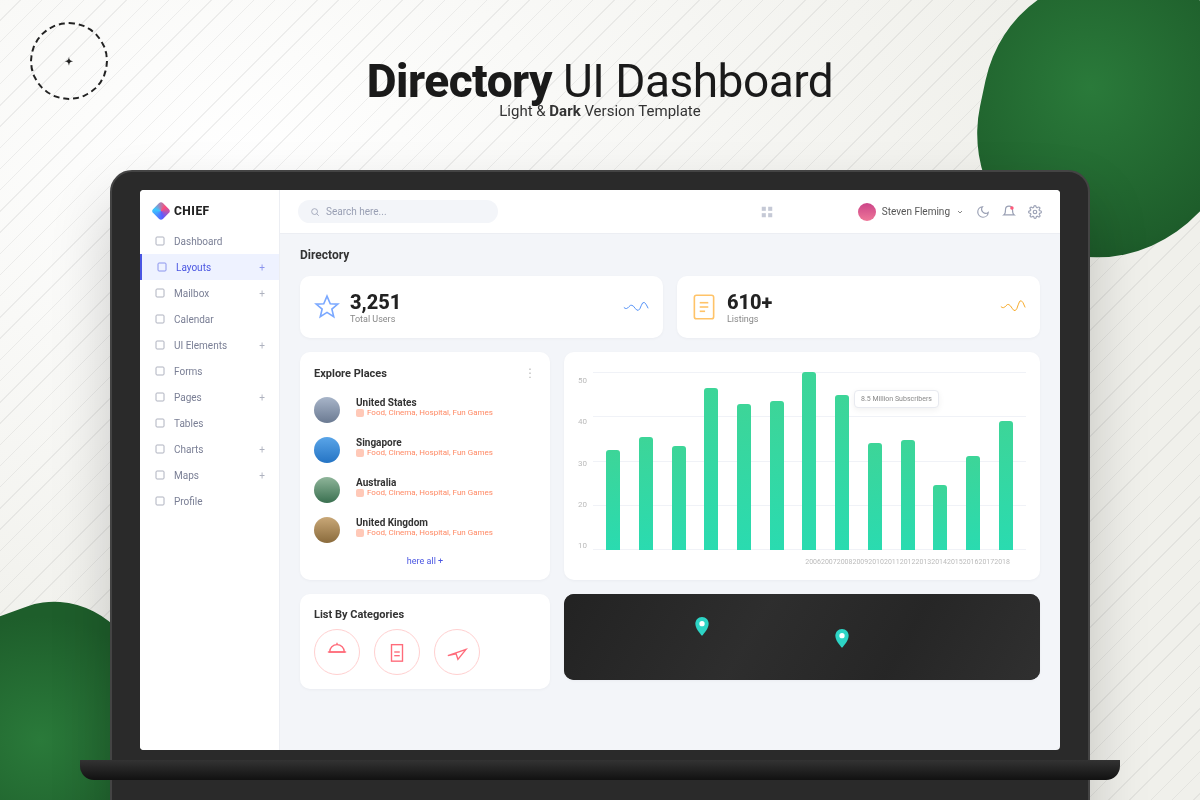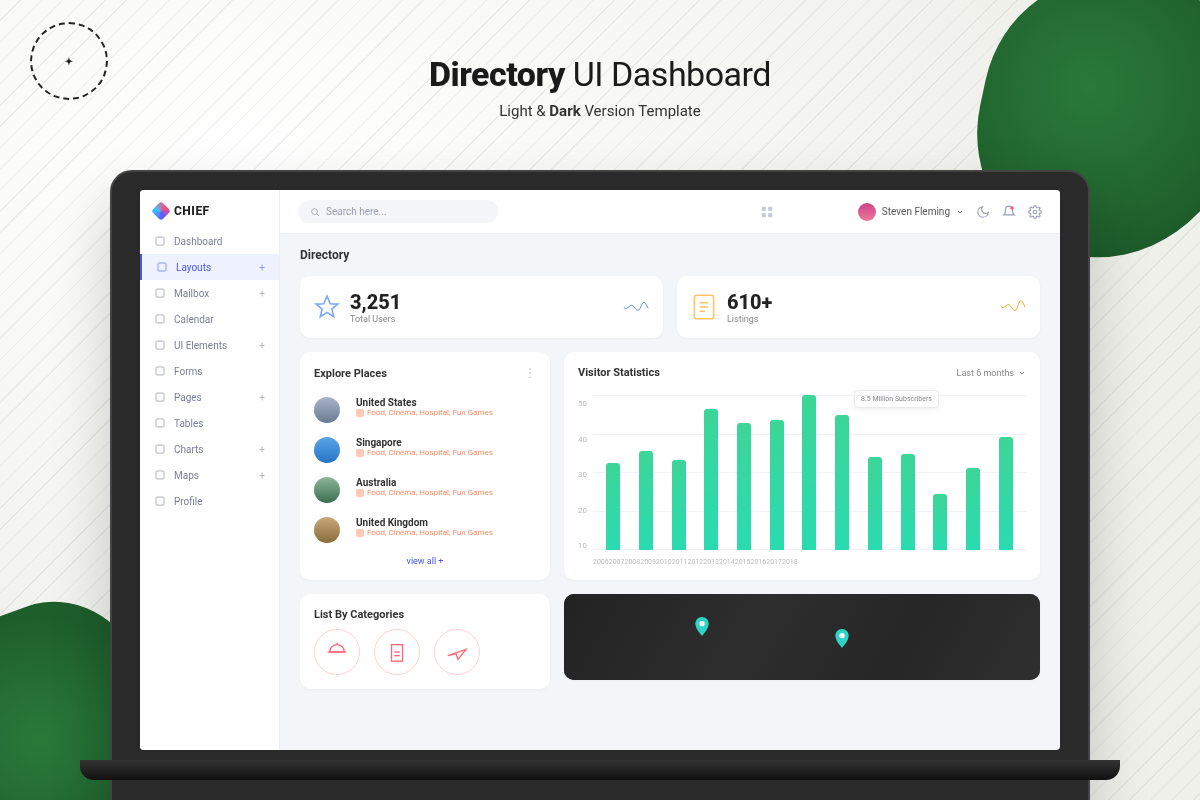--- a/index.html
+++ b/index.html
@@ -2,21 +2,21 @@
 <html><head>
 <meta charset="utf-8">
 <style>
 *{box-sizing:border-box;margin:0;padding:0;font-family:-apple-system,BlinkMacSystemFont,"Segoe UI",Roboto,sans-serif}
 body{background:#f5f5f0;width:1200px;height:800px;overflow:hidden;position:relative}
 .outer-bg{position:absolute;inset:0;background:radial-gradient(ellipse at 20% 20%,#fff 0%,#f0f0eb 60%)}
 .wave-lines{position:absolute;inset:0;opacity:0.15;background:repeating-linear-gradient(135deg,transparent 0 14px,#999 14px 15px)}
 .leaf-tr{position:absolute;top:-20px;right:-40px;width:260px;height:280px;background:radial-gradient(circle at 40% 40%,#2a7a3a 0%,#1e5e2b 70%,#174a22 100%);border-radius:50% 40% 60% 50%;transform:rotate(12deg)}
 .leaf-bl{position:absolute;bottom:-70px;left:-80px;width:240px;height:260px;background:radial-gradient(circle at 50% 50%,#2a7a3a 0%,#1e5e2b 70%);border-radius:50% 40% 60% 50%;transform:rotate(-20deg)}
 .badge-logo{position:absolute;top:22px;left:30px;width:78px;height:78px;border:2px dashed #222;border-radius:50%;display:flex;align-items:center;justify-content:center;font-size:10px;font-weight:700;color:#222}
-.hero-title{position:absolute;top:54px;left:0;right:0;text-align:center;font-size:34px;font-weight:400;color:#1a1a1a;letter-spacing:-.5px}
+.hero-title{position:absolute;top:54px;left:0;right:0;text-align:center;font-size:46px;font-weight:400;color:#1a1a1a;letter-spacing:-.5px}
 .hero-title b{font-weight:800}
 .hero-sub{position:absolute;top:102px;left:0;right:0;text-align:center;font-size:15px;color:#333}
 .laptop{position:absolute;left:50%;top:170px;transform:translateX(-50%);width:980px;height:610px}
 .bezel{background:#2a2a2a;border-radius:22px 22px 6px 6px;padding:18px 28px 0;height:762px;border:2px solid #444;box-shadow:0 30px 60px rgba(0,0,0,.2)}
 .base{position:absolute;bottom:0;left:-30px;right:-30px;height:20px;background:linear-gradient(#333,#111);border-radius:0 0 14px 14px}
 .screen{background:#f3f5f9;width:100%;height:560px;border-radius:4px;overflow:hidden;position:relative;display:flex}
 .sidebar{width:140px;background:#fff;border-right:1px solid #eceef3;display:flex;flex-direction:column;font-size:10px}
 .brand{display:flex;align-items:center;gap:6px;padding:14px 14px 10px;font-weight:800;color:#222;font-size:12px;letter-spacing:.5px}
 .brand-mark{width:14px;height:14px;background:conic-gradient(#ff4d7a,#5b5bff,#3bc8ff,#ff4d7a);border-radius:3px;transform:rotate(45deg)}
 .nav-item{display:flex;align-items:center;gap:8px;padding:7px 14px;color:#7a7f95;cursor:pointer}
@@ -59,21 +59,21 @@
 .chart-card{flex:1;display:flex;flex-direction:column}
 .chart-range{font-size:9px;color:#888;display:flex;align-items:center;gap:4px;cursor:pointer}
 .chart-tooltip{position:absolute;top:38px;left:290px;background:#fff;border:1px solid #e8eaf0;border-radius:4px;padding:4px 6px;font-size:7px;color:#888;box-shadow:0 2px 6px rgba(0,0,0,.06);white-space:nowrap}
 .chart-body{flex:1;position:relative;display:flex;margin-top:6px}
 .y-axis{display:flex;flex-direction:column;justify-content:space-between;font-size:8px;color:#bbb;padding:4px 6px 16px 0;text-align:right}
 .bars-wrap{flex:1;position:relative}
 .grid-h{position:absolute;inset:0 0 16px 0;display:flex;flex-direction:column;justify-content:space-between}
 .grid-h div{border-top:1px solid #f0f2f7;height:0}
 .bars{position:absolute;inset:0 0 16px 0;display:flex;align-items:flex-end;justify-content:space-around;padding:0 4px}
 .bar{width:14px;background:linear-gradient(180deg,#3dd598,#2adbb0);border-radius:3px 3px 0 0}
-.x-axis{position:absolute;left:0;right:8px;bottom:0;display:flex;justify-content:flex-start;font-size:7px;color:#bbb}
+.x-axis{position:absolute;left:0;right:16px;bottom:0;display:flex;justify-content:flex-end;font-size:7px;color:#bbb}
 .row3{display:flex;gap:14px}
 .cat-card{width:250px}
 .cat-icons{display:flex;gap:14px;margin-top:8px}
 .cat-ico{width:46px;height:46px;border:1px solid #ffd0d0;border-radius:50%;display:flex;align-items:center;justify-content:center;color:#ff6b7a}
 .map-card{flex:1;padding:0;overflow:hidden;height:86px;background:#2a2a2a;position:relative}
 .map-pin{position:absolute;width:16px;height:22px}
 .map-pin svg{width:100%;height:100%}
 </style>
 </head>
 <body>
@@ -280,33 +280,24 @@
                       </div>
                     </div>
                     <div class="place">
                       <div class="place-img p4"></div>
                       <div>
                         <div class="place-name">United Kingdom</div>
                         <div class="place-tags"><span class="tag-ico"></span>Food, Cinema, Hospital, Fun Games</div>
                       </div>
                     </div>
                   </div>
-                <div class="view-all">view all +</div>
+                <div class="view-all">here all +</div>
               </div>
 
               <div class="card chart-card" style="position:relative">
-                <div class="panel-head">
-                  <div class="panel-title">Visitor Statistics</div>
-                  <div class="chart-range">
-                    <span>Last 6 months</span>
-                    <svg width="8" height="8" viewBox="0 0 24 24" fill="none" stroke="#888" stroke-width="3">
-                        <polyline points="6 9 12 15 18 9"></polyline>
-                      </svg>
-                  </div>
-                </div>
                 <div class="chart-tooltip">8.5 Million
 Subscribers</div>
                 <div class="chart-body">
                   <div class="y-axis" id="y-axis">
                       <div>50</div>
                       <div>40</div>
                       <div>30</div>
                       <div>20</div>
                       <div>10</div>
                     </div>

